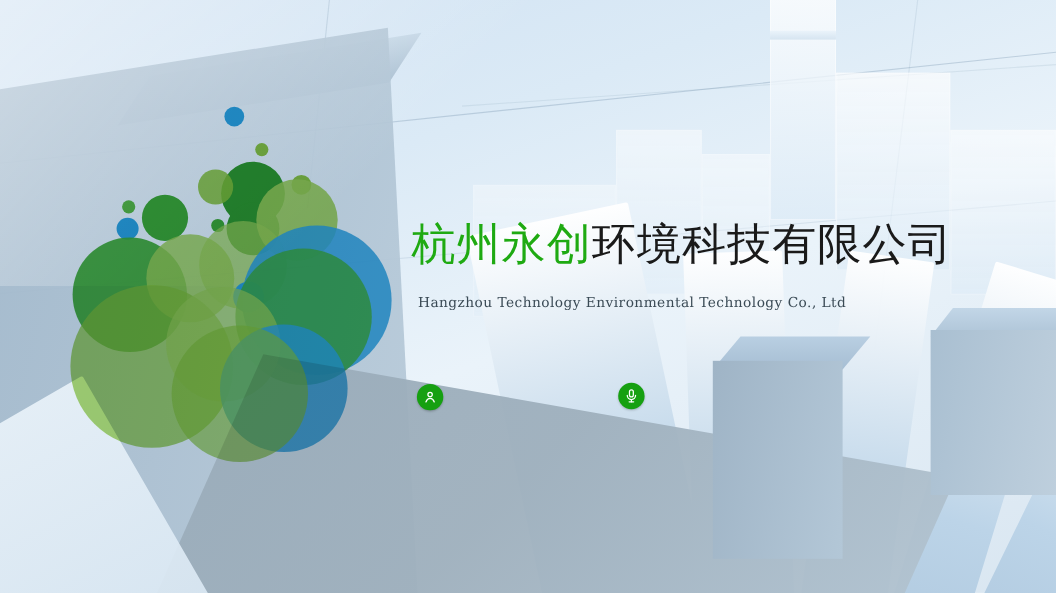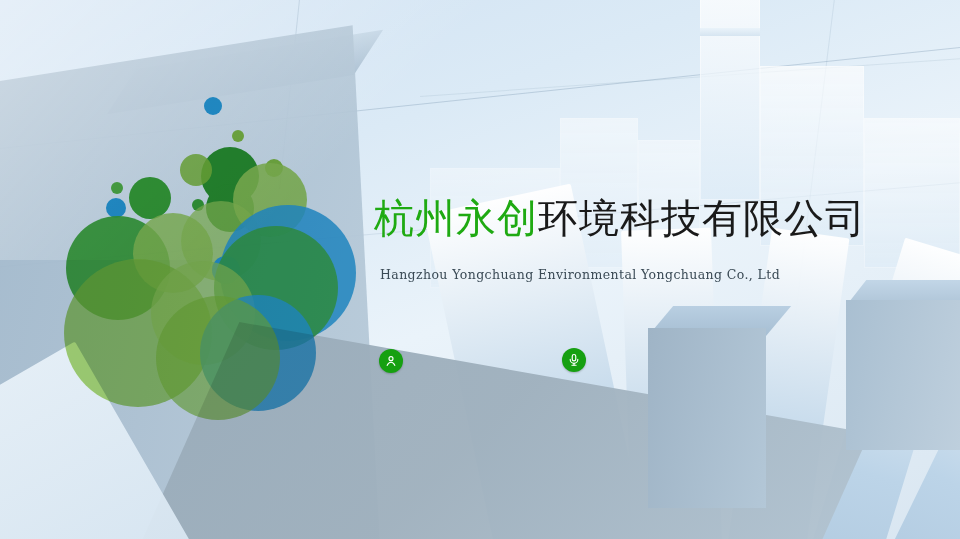--- a/index.html
+++ b/index.html
@@ -109,21 +109,21 @@
     top: 198px;
     width: 540px;
   }
   #title-cn {
     margin: 0;
     font-size: 40px;
     line-height: 1.18;
     font-weight: 400;
     letter-spacing: 1px;
     white-space: nowrap;
-    font-family: Liberation Mono, monospace;
+    font-family: Liberation Serif, serif;
   }
   #title-cn .brand { color: #1faa12; }
   #title-cn .rest  { color: #1a1a1a; }
   #subtitle-en {
     margin: 22px 0 0 6px;
     font-size: 12.5px;
     letter-spacing: .4px;
     color: #3a4a55;
     white-space: nowrap;
     font-family: "DejaVu Serif", "Liberation Serif", serif;
@@ -224,21 +224,21 @@
       <div class="dot" style="left: 142px; top: 117px; width: 136px; height: 136px; background: rgb(43, 168, 224); opacity: 0.85;"></div>
       <div class="dot" style="left: 136px; top: 138px; width: 124px; height: 124px; background: rgb(63, 175, 60); opacity: 0.78;"></div>
       <div class="dot" style="left: -14px; top: 171px; width: 148px; height: 148px; background: rgb(140, 198, 62); opacity: 0.72;"></div>
       <div class="dot" style="left: 73px; top: 173px; width: 104px; height: 104px; background: rgb(165, 212, 90); opacity: 0.7;"></div>
       <div class="dot" style="left: 122px; top: 207px; width: 116px; height: 116px; background: rgb(43, 168, 224); opacity: 0.8;"></div>
       <div class="dot" style="left: 78px; top: 208px; width: 124px; height: 124px; background: rgb(140, 198, 62); opacity: 0.65;"></div>
     </div>
 
   <div id="text-block">
     <h1 id="title-cn"><span class="brand">杭州永创</span><span class="rest">环境科技有限公司</span></h1>
-    <p id="subtitle-en">Hangzhou Yongchuang Environmental Yongchuang Co., Ltd</p>
+    <p id="subtitle-en">Hangzhou Technology Environmental Technology Co., Ltd</p>
   </div>
 
   <div class="icon-btn" id="btn-user">
     <svg width="14" height="14" viewBox="0 0 24 24" fill="none" stroke="#ffffff" stroke-width="2" stroke-linecap="round" stroke-linejoin="round">
       <circle cx="12" cy="8" r="3.4"></circle>
       <path d="M5.5 19.5c1.3-3.6 4-5.4 6.5-5.4s5.2 1.8 6.5 5.4"></path>
     </svg>
   </div>
 
   <div class="icon-btn" id="btn-mic">

